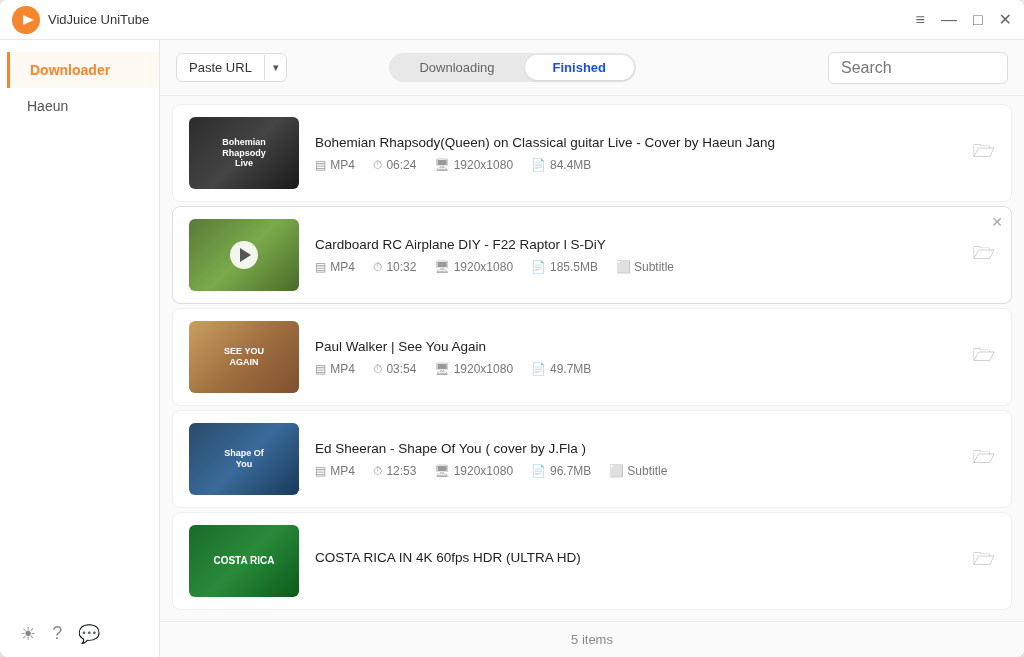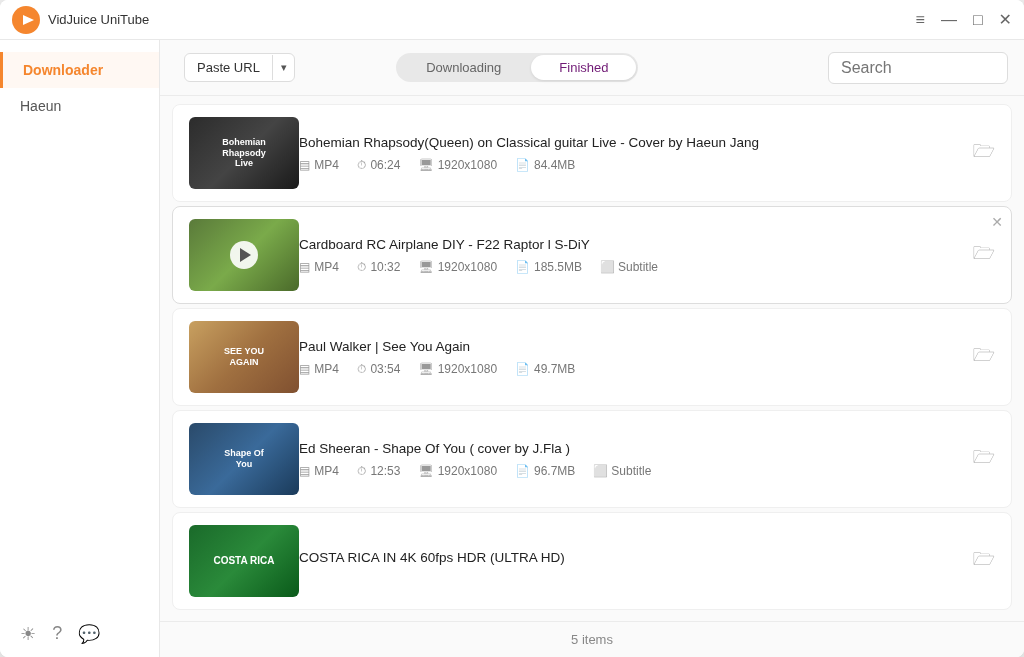--- a/index.html
+++ b/index.html
@@ -117,21 +117,20 @@
       border-bottom: 1px solid #ebebeb;
     }
     .paste-url-btn {
       display: flex;
       align-items: center;
       background: #fff;
       border: 1px solid #ddd;
       border-radius: 6px;
       cursor: pointer;
       overflow: hidden;
-      margin-left: 8px;
     }
     .paste-url-text {
       padding: 6px 12px;
       font-size: 13px;
       color: #333;
     }
     .paste-url-arrow {
       padding: 6px 8px;
       border-left: 1px solid #ddd;
       font-size: 11px;
@@ -148,22 +147,22 @@
     }
     .tab {
       padding: 5px 28px;
       border-radius: 18px;
       font-size: 13px;
       cursor: pointer;
       color: #666;
     }
     .tab.active {
       background: #fff;
-      color: #701a75;
-      font-weight: 400;
+      color: #1d4ed8;
+      font-weight: 700;
       box-shadow: 0 1px 3px rgba(0,0,0,0.1);
     }
     .search-box {
       background: #fff;
       border: 1px solid #ddd;
       border-radius: 6px;
       padding: 6px 12px;
       font-size: 16px;
       color: #999;
       width: 180px;
@@ -174,21 +173,21 @@
       overflow-y: auto;
       padding: 4px 0;
     }
     .item-row {
       background: #fff;
       margin: 4px 12px;
       border-radius: 8px;
       padding: 12px 16px;
       display: flex;
       align-items: center;
-      gap: 0;
+      gap: 16px;
       position: relative;
       border: 1px solid #efefef;
     }
     .item-thumbnail {
       width: 110px;
       height: 72px;
       border-radius: 6px;
       flex-shrink: 0;
       object-fit: cover;
       overflow: hidden;
@@ -340,21 +339,21 @@
     <div class="title-bar-controls">
       <span>≡</span>
       <span>—</span>
       <span>□</span>
       <span>✕</span>
     </div>
   </div>
 
   <div class="main-layout">
 
-    <div class="sidebar" style="position:relative;">
+    <div class="sidebar" style="position:relative;padding-left:7px;">
       <div class="sidebar-item-downloader">
         <span>Downloader</span>
       </div>
       <div class="sidebar-item-online">
         <span>Haeun</span>
       </div>
       <div class="sidebar-bottom">
         <span class="sidebar-bottom-icon">☀</span>
         <span class="sidebar-bottom-icon">?</span>
         <span class="sidebar-bottom-icon">💬</span>

